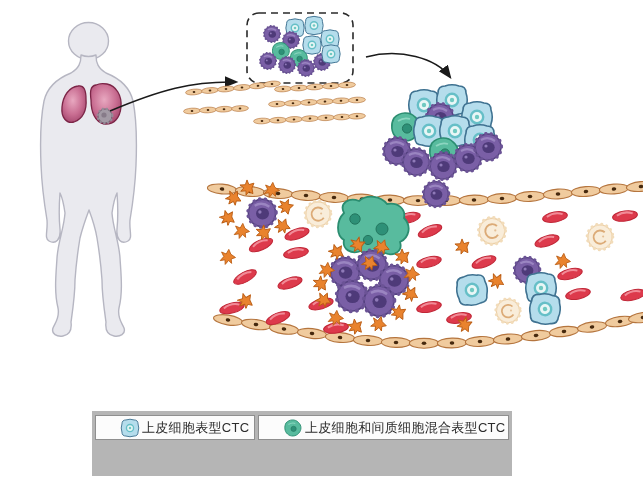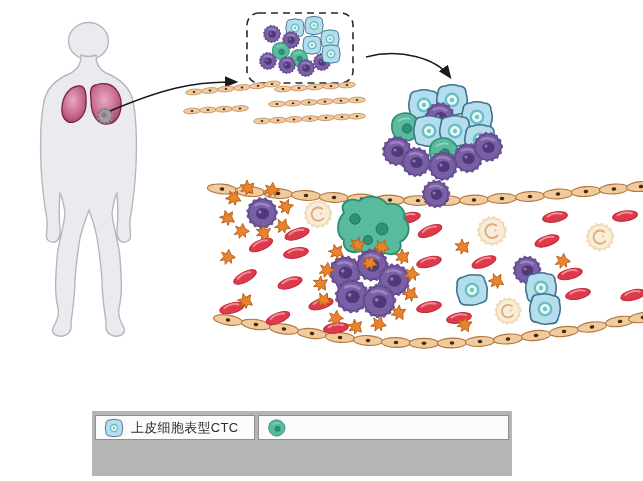--- a/index.html
+++ b/index.html
@@ -4,21 +4,21 @@
 <style>
   html,body{margin:0;padding:0;background:#ffffff;}
   .canvas{position:relative;width:643px;height:481px;background:#ffffff;overflow:hidden;
           font-family:"Liberation Sans", sans-serif;}
   .art{position:absolute;left:0;top:0;width:643px;height:481px;}
   .legend{position:absolute;left:92px;top:411px;width:420px;height:65px;
           background:#b5b5b5;box-sizing:border-box;padding:4px 3px;
           display:flex;flex-direction:column;justify-content:space-between;}
   .legend-row{display:flex;gap:3px;height:25px;}
   .legend-cell{background:#fcfcfc;border:1px solid #8f8f8f;box-sizing:border-box;
-               display:flex;align-items:center;gap:5px;padding:0 6px;overflow:hidden;}
+               display:flex;align-items:center;padding:0 22px;overflow:hidden;}
   .legend-cell span{font-size:13px;color:#2b2b2b;white-space:nowrap;letter-spacing:0.3px;}
   .w160{width:160px;flex:none;}
   .w81{width:83px;flex:none;}
   .w79{width:80px;flex:none;}
   .grow{flex:1;}
   .licon{flex:none;}
 </style>
 </head>
 <body>
 
@@ -322,17 +322,18 @@
     <div class="legend-cell w160">
       <svg class="licon" width="24" height="20" viewBox="-16 -16 32 32">
             <use href="#sym-epi" transform="scale(0.92)"></use>
           </svg>
       <span>上皮细胞表型CTC</span>
     </div>
     <div class="legend-cell grow">
       <svg class="licon" width="24" height="20" viewBox="-16 -16 32 32">
             <use href="#sym-teal" transform="scale(0.92)"></use>
           </svg>
+      <span>上皮细胞和间质细胞混合表型CTC</span>
     </div>
   </div>
 </div>
 
 </div>
 
 </body></html>

